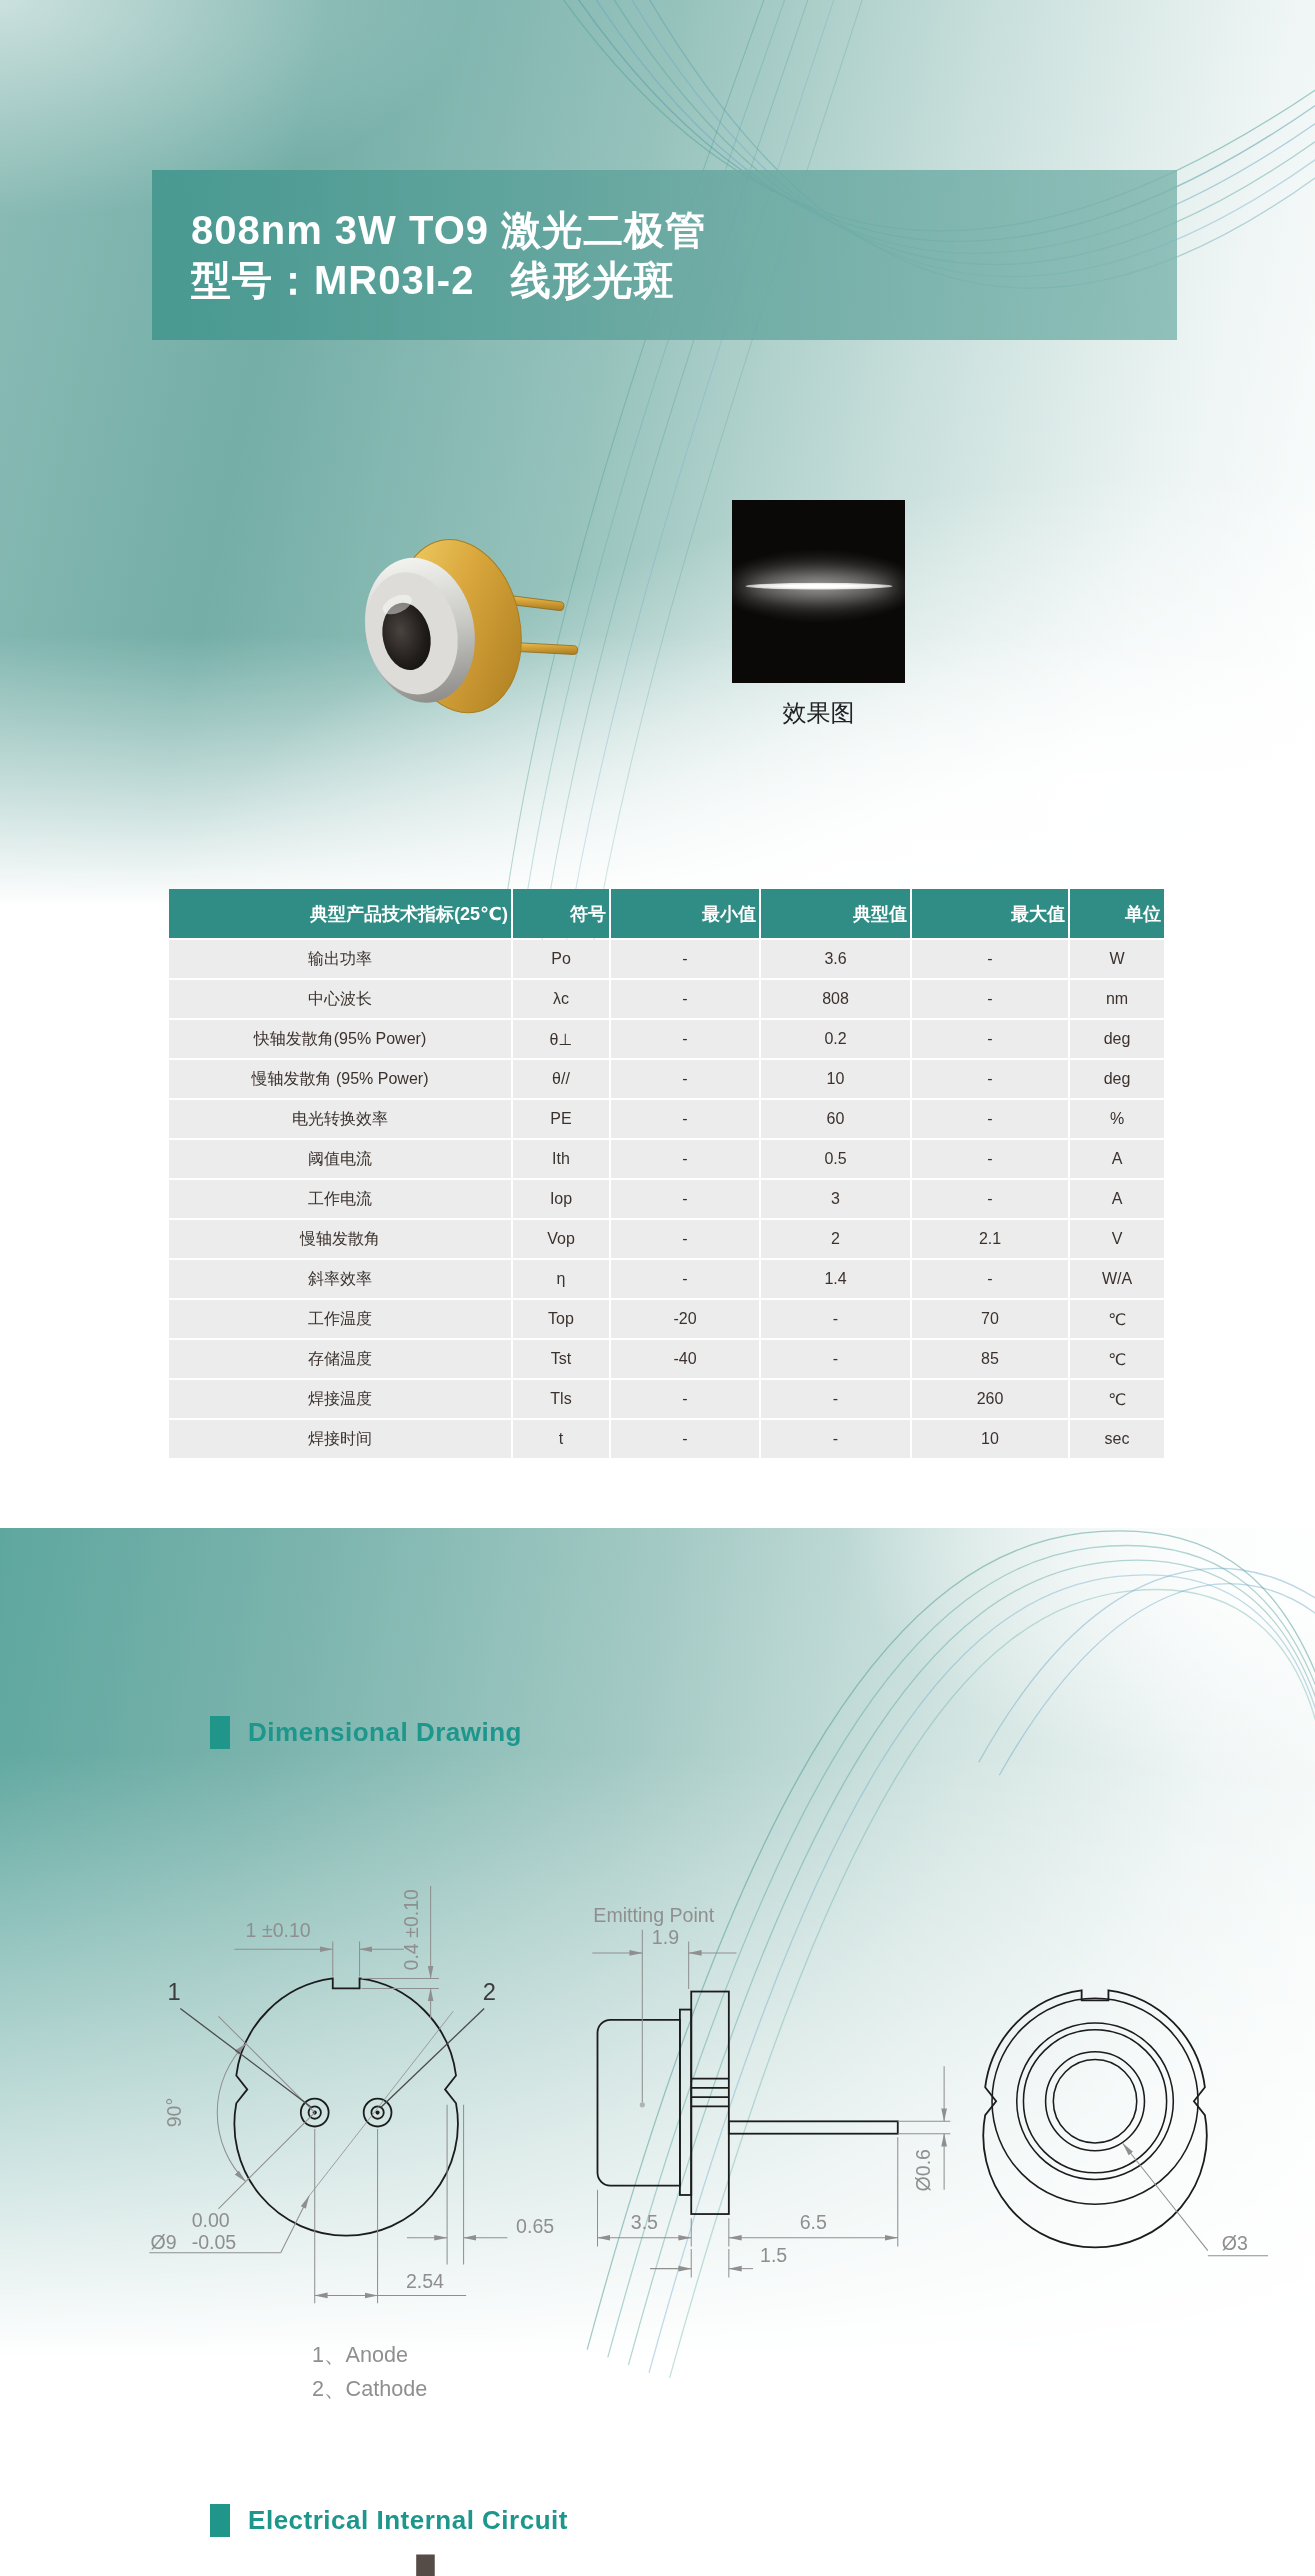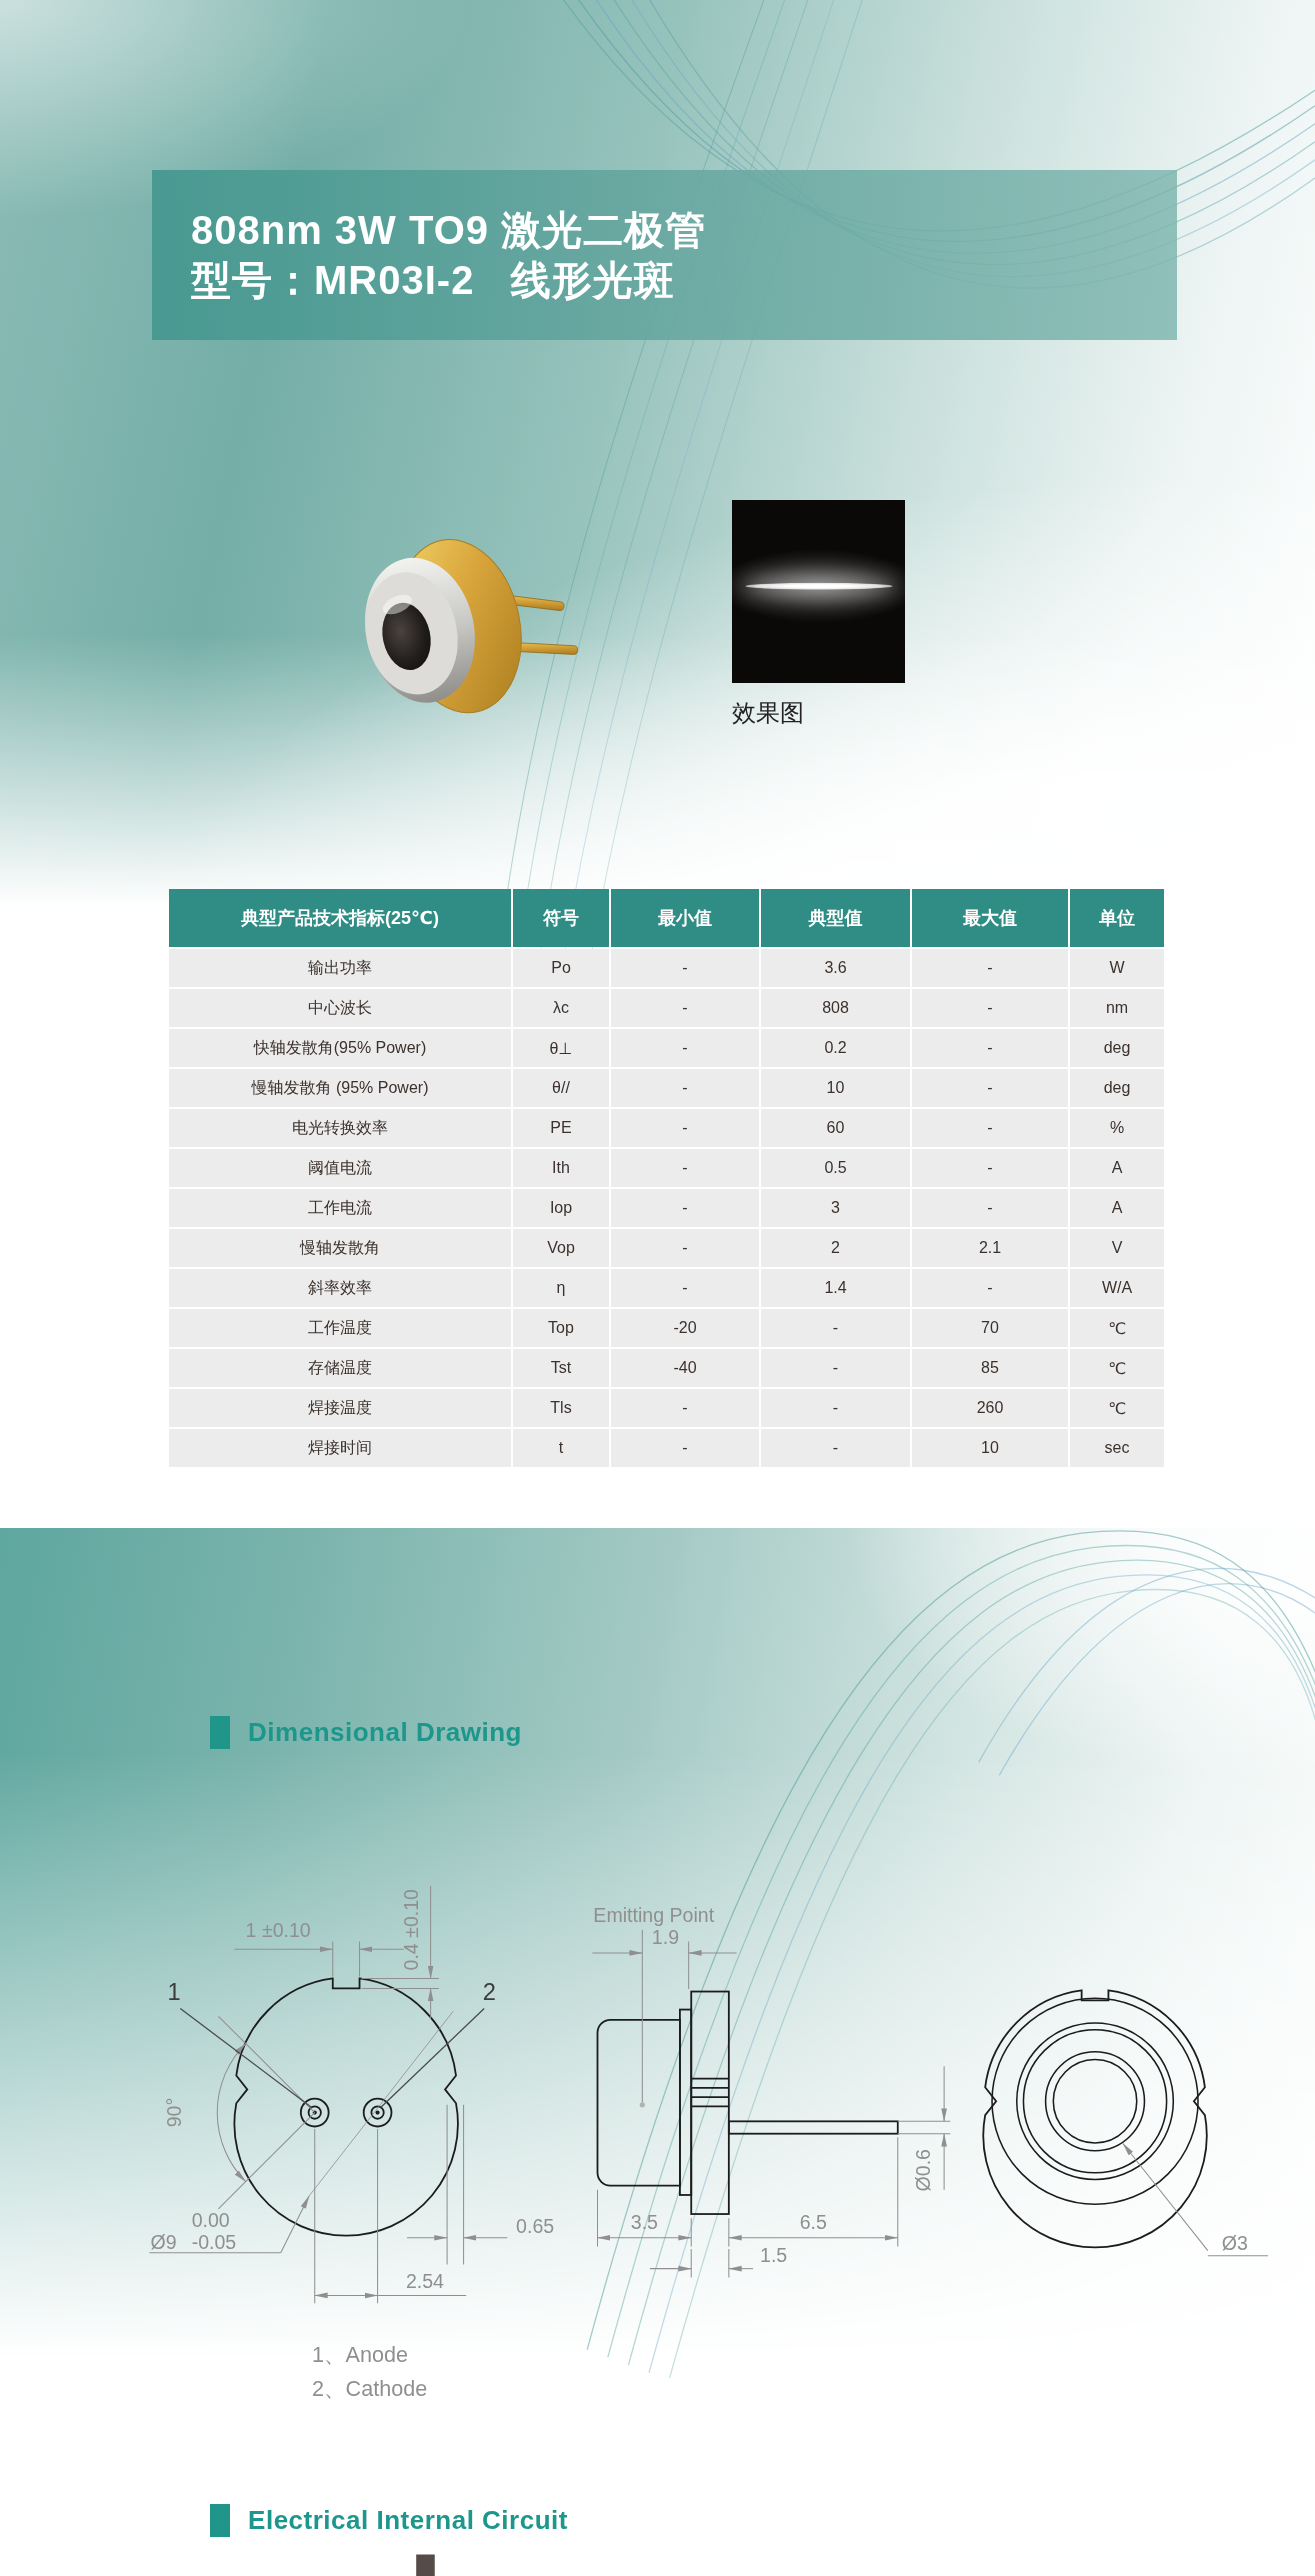--- a/index.html
+++ b/index.html
@@ -18,25 +18,25 @@
   .title-band{position:absolute;left:152px;top:170px;width:1025px;height:170px;
     background:linear-gradient(90deg,rgba(70,152,144,.95) 0%,rgba(105,168,161,.88) 55%,rgba(125,181,174,.82) 100%);
     display:flex;flex-direction:column;justify-content:center;gap:8.2px;padding-left:39px;box-sizing:border-box;}
   .title-line{color:#ffffff;font-size:40px;font-weight:bold;letter-spacing:1px;line-height:1.05;white-space:pre;}
   
   .effect-panel{position:absolute;left:732px;top:500px;width:173px;height:183px;background:
      radial-gradient(75% 26% at 50% 47%, rgba(255,255,255,.34), rgba(255,255,255,.08) 55%, rgba(255,255,255,0) 78%),#0b0908;}
   .beam{position:absolute;left:50%;top:47%;width:147px;height:6.7px;transform:translate(-50%,-50%);
      border-radius:50%;background:radial-gradient(ellipse at center,#ffffff 30%,rgba(255,255,255,.85) 60%,rgba(255,255,255,0) 100%);
      box-shadow:0 0 20.6px 5.2px rgba(255,255,255,.5);}
-  .effect-label{position:absolute;left:732px;top:697px;width:173px;text-align:left;font-size:24px;color:#222222;}
+  .effect-label{position:absolute;left:732px;top:697px;width:173px;text-align:center;font-size:24px;color:#222222;}
   .product-photo{position:absolute;left:319px;top:518px;width:278px;height:206px;}
   
   .spec-table{position:absolute;left:167px;top:887px;width:990px;border-collapse:separate;border-spacing:2.6px;table-layout:fixed;}
-  .spec-table th{background:#2f8d85;color:#ffffff;font-size:18px;font-weight:bold;height:58px;text-align:center;padding:0 3.1px;}
+  .spec-table th{background:#2f8d85;color:#ffffff;font-size:18px;font-weight:bold;height:49px;text-align:right;padding:0 3.1px;}
   .spec-table td{background:#edecec;color:#3b322d;font-size:16px;height:38px;text-align:center;padding:0 2.1px;overflow:hidden;}
   
   .pg2-bg{position:absolute;left:0;top:1528px;width:1315px;height:902px;
     background:
       radial-gradient(55% 45% at 100% 0%, rgba(255,255,255,.85) 20%, rgba(255,255,255,0) 65%),
       linear-gradient(100deg,#5ea79f 0%,#79b3ac 20%,#a3c9c4 45%,#d3e5e2 68%,#eef5f4 85%,#fbfdfc 100%);
     -webkit-mask:linear-gradient(180deg,#000 25%,rgba(0,0,0,.55) 55%,transparent 92%);
     mask:linear-gradient(180deg,#000 25%,rgba(0,0,0,.55) 55%,transparent 92%);}
   .section-heading{position:absolute;display:flex;align-items:center;gap:18.5px;}
   .section-heading .bullet{width:19.6px;height:33px;background:#20968b;}

